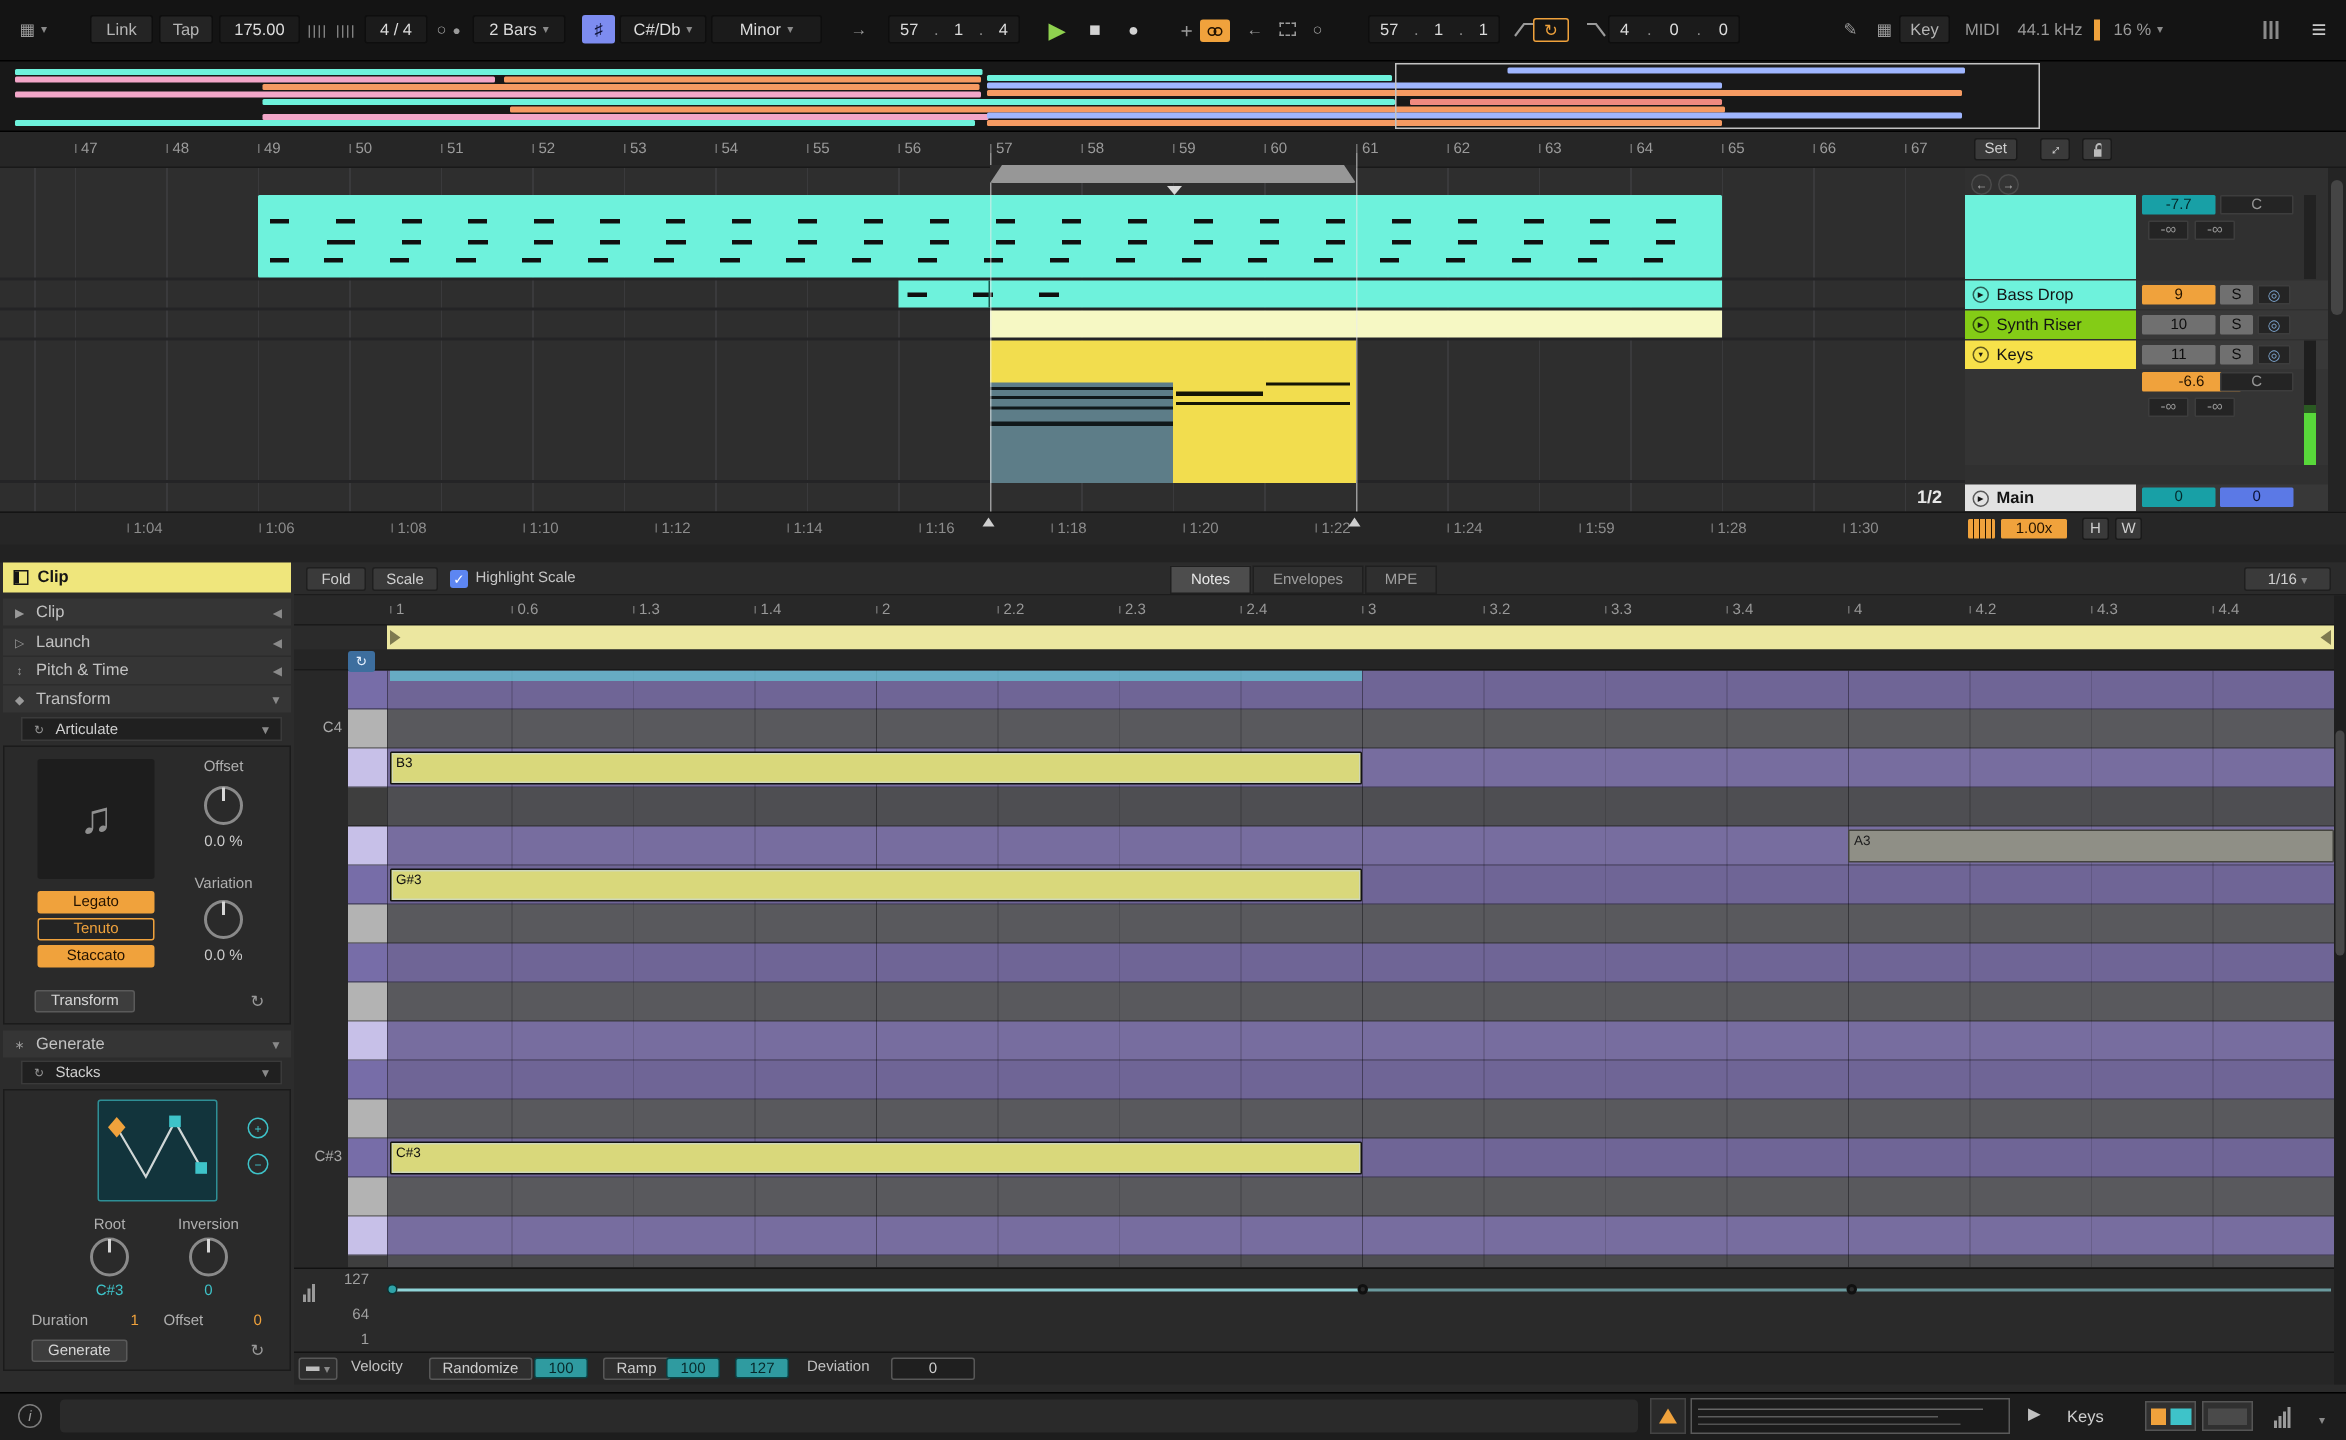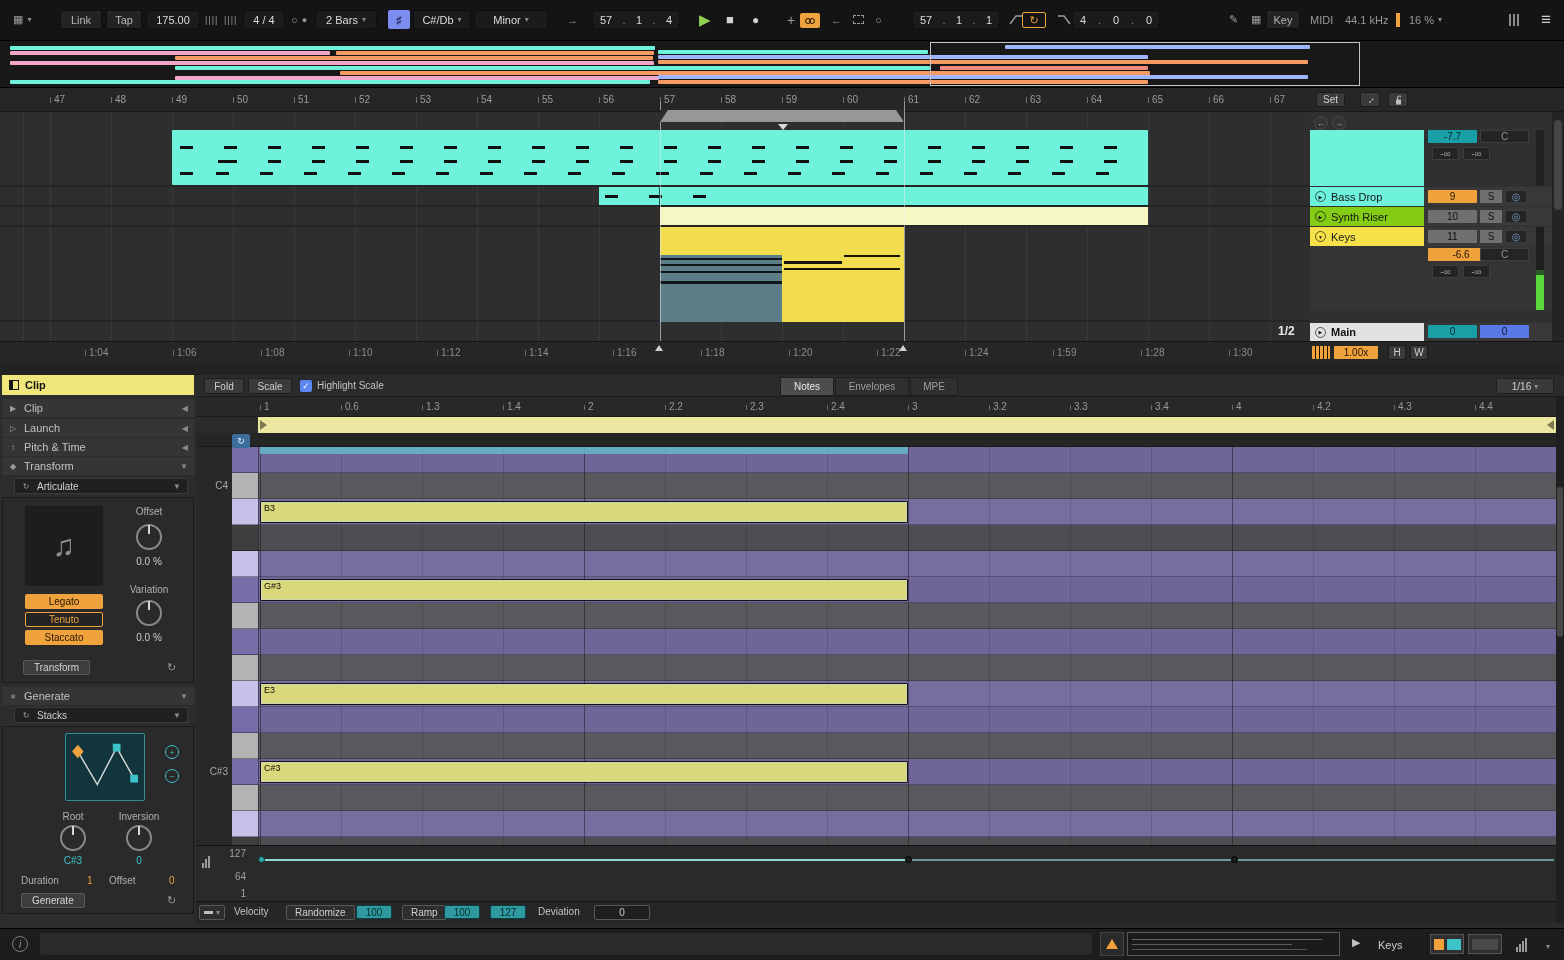--- a/index.html
+++ b/index.html
@@ -510,22 +510,22 @@
         <div class="row rp" style="top:234px"></div>
         <div class="row rpb" style="top:260px"></div>
         <div class="row rg" style="top:286px"></div>
         <div class="row rpb" style="top:312px"></div>
         <div class="row rg" style="top:338px"></div>
         <div class="row rp" style="top:364px"></div>
         <div class="row rgd" style="top:390px"></div>
         <div class="glines"></div>
         <div style="position:absolute;left:2px;top:0;width:648px;height:7px;background:rgba(100,195,210,.75)"></div>
         <div class="note" style="left:2px;top:54px;width:648px"><span>B3</span></div>
+        <div class="note ghost" style="left:974px;top:106px;width:324px"><span>A3</span></div>
         <div class="note" style="left:2px;top:132px;width:648px"><span>G#3</span></div>
-        <div class="note" style="left:2px;top:236px;width:648px"><span>E3</span></div>
         <div class="note" style="left:2px;top:314px;width:648px"><span>C#3</span></div>
       </div>
     </div>
 
     <div style="position:absolute;left:0;top:470px;width:1360px;height:56px;background:#2a2a2a;border-top:1px solid #121212">
       <div class="mbarIc" style="left:6px;top:10px;height:12px">
           <i style="height:5px"></i>
           <i style="height:9px"></i>
           <i style="height:12px"></i>
         </div>

